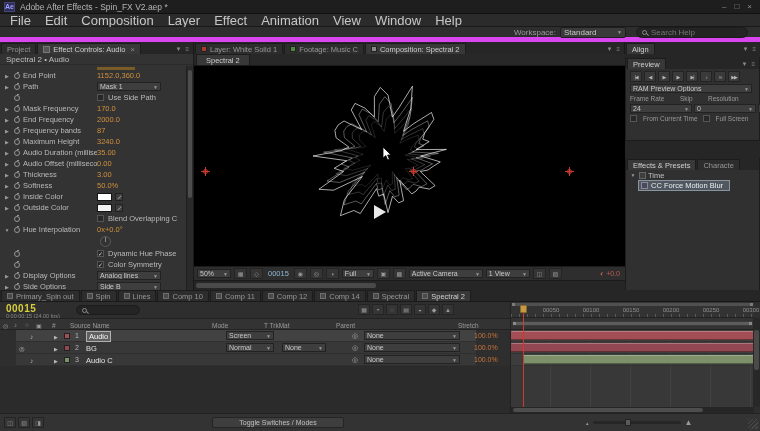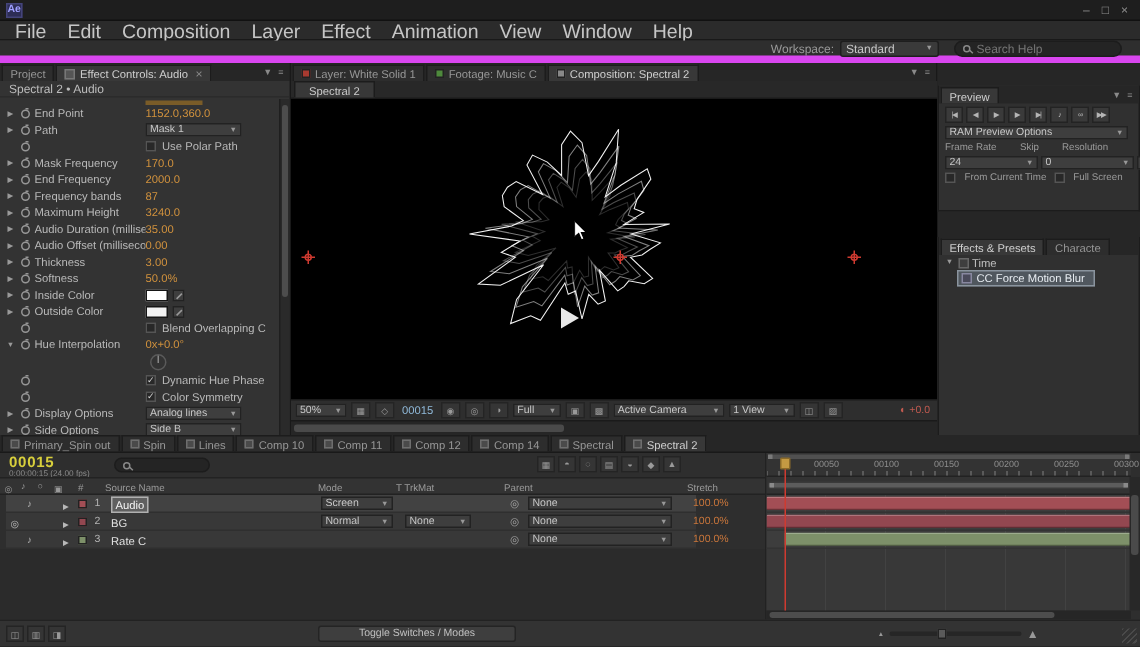--- a/index.html
+++ b/index.html
@@ -111,21 +111,21 @@
 .tl-left{position:absolute;left:0;top:0;width:510px;height:129px;}
 .tl-top{position:absolute;left:0;top:0;width:510px;height:16px;background:#2e2e2e;}
 .tc-big{position:absolute;left:6px;top:1px;font-size:10px;font-weight:bold;color:var(--timecode-yellow);letter-spacing:0.5px;}
 .tc-small{position:absolute;left:6px;top:11px;font-size:5.5px;color:#8a8a8a;white-space:nowrap;}
 .tl-search{position:absolute;left:76px;top:3px;width:64px;height:10px;}
 .tl-icons{position:absolute;left:358px;top:2px;display:flex;gap:2px;}
 .mini-icon{width:12px;height:11px;background:#353535;border:1px solid #242424;display:flex;align-items:center;justify-content:center;font-size:6px;color:#9a9a9a;flex:none;}
 .tl-header{position:absolute;left:0;top:16px;width:510px;height:12px;background:#333;border-top:1px solid #222;border-bottom:1px solid #222;}
 .hico{position:absolute;top:3px;font-size:6px;color:#9a9a9a;}
 .hlabel{position:absolute;top:3px;font-size:6.5px;color:#9a9a9a;white-space:nowrap;}
-.tl-row{position:absolute;left:4px;width:460px;height:12px;background:#383838;border-bottom:1px solid #2f2f2f;}
+.tl-row{position:absolute;left:16px;width:460px;height:12px;background:#383838;border-bottom:1px solid #2f2f2f;}
 .tl-row.selected{background:#424242;}
 .avico{position:absolute;top:2.5px;font-size:6.5px;color:#b8b8b8;}
 .chip{position:absolute;top:3px;width:6px;height:6px;border:1px solid #222;}
 .lnum{position:absolute;top:2px;font-size:7px;color:#b5b5b5;}
 .lname{position:absolute;top:2px;font-size:7.5px;color:#e0e0e0;white-space:nowrap;}
 .name-sel{background:#606060;border:1px solid #b0b0b0;padding:0 2px;top:1px;color:#f4f4f4;}
 .tl-row .ae-select{position:absolute;top:1px;height:9px;min-width:0;}
 .pick{position:absolute;top:2px;font-size:7px;color:#a8a8a8;}
 .stretchv{position:absolute;top:2px;font-size:7px;color:var(--stretch-orange);}
 .tl-left-empty{position:absolute;left:0;top:64px;width:510px;height:47px;background:#2b2b2b;}
@@ -158,20 +158,21 @@
 .zthumb{position:absolute;left:32px;top:-2px;width:6px;height:7px;background:#5a5a5a;border:1px solid #222;}
 .grip{position:absolute;right:2px;bottom:2px;width:10px;height:10px;background:repeating-linear-gradient(135deg,#4a4a4a 0 1px,transparent 1px 3px);}
 </style>
 </head>
 <body>
 
 <div id="app">
 
   <div class="titlebar">
     <span class="ae-badge">Ae</span>
+    <span class="win-title">Adobe After Effects - Spin_FX V2.aep *</span>
     <span class="winbtns">
       <span>–</span>
       <span>□</span>
       <span>×</span>
     </span>
   </div>
 
   <div class="menubar" id="menubar">
       <div class="menu-item">File</div>
       <div class="menu-item">Edit</div>
@@ -243,21 +244,21 @@
               </span>
             </div>
             <div class="ec-row">
               <span class="twirl"></span>
               <span class="stopwatch">
                 <span class="sw"></span>
               </span>
               <span class="ec-name"></span>
               <span class="ec-valarea">
                 <span class="cb"></span>
-                <span class="cb-label">Use Polar Path</span>
+                <span class="cb-label">Use Side Path</span>
               </span>
             </div>
             <div class="ec-row">
               <span class="twirl">▶</span>
               <span class="stopwatch">
                 <span class="sw"></span>
               </span>
               <span class="ec-name">Mask Frequency</span>
               <span class="ec-valarea">
                 <span class="ec-val">170.0</span>
@@ -508,20 +509,31 @@
             <span>◐</span>
             <span>+0.0</span>
           </span>
         </div>
       <div class="vp-bottom">
           <div class="hthumb"></div>
         </div>
     </div>
 
     <div class="right-panel">
+      <div class="rp-sec align-sec">
+        <div class="rp-header">
+          <div class="ptab active">
+            <span>Align</span>
+          </div>
+          <div class="ptab-extra">
+            <span>▼</span>
+            <span>≡</span>
+          </div>
+        </div>
+      </div>
 
       <div class="rp-sec preview-sec">
         <div class="rp-header">
           <div class="ptab active">
             <span>Preview</span>
           </div>
           <div class="ptab-extra">
             <span>▼</span>
             <span>≡</span>
           </div>
@@ -695,21 +707,21 @@
               <span>None</span>
               <span class="arr">▼</span>
             </span>
             <span class="stretchv" style="left: 458px;">100.0%</span>
           </div>
           <div class="tl-row" style="top: 52px;">
             <span class="avico" style="left: 14px;">♪</span>
             <span class="avico" style="left: 38px; font-size: 5px; top: 3.5px;">▶</span>
             <span class="chip" style="left: 48px; background: rgb(125, 144, 105);"></span>
             <span class="lnum" style="left: 59px;">3</span>
-            <span class="lname" style="left: 70px;">Rate C</span>
+            <span class="lname" style="left: 70px;">Audio C</span>
             <span class="pick" style="left: 336px;">◎</span>
             <span class="ae-select" style="width: 96px; min-width: 0px; left: 348px;">
               <span>None</span>
               <span class="arr">▼</span>
             </span>
             <span class="stretchv" style="left: 458px;">100.0%</span>
           </div>
         </div>
       <div class="tl-left-empty"></div>
     </div>

